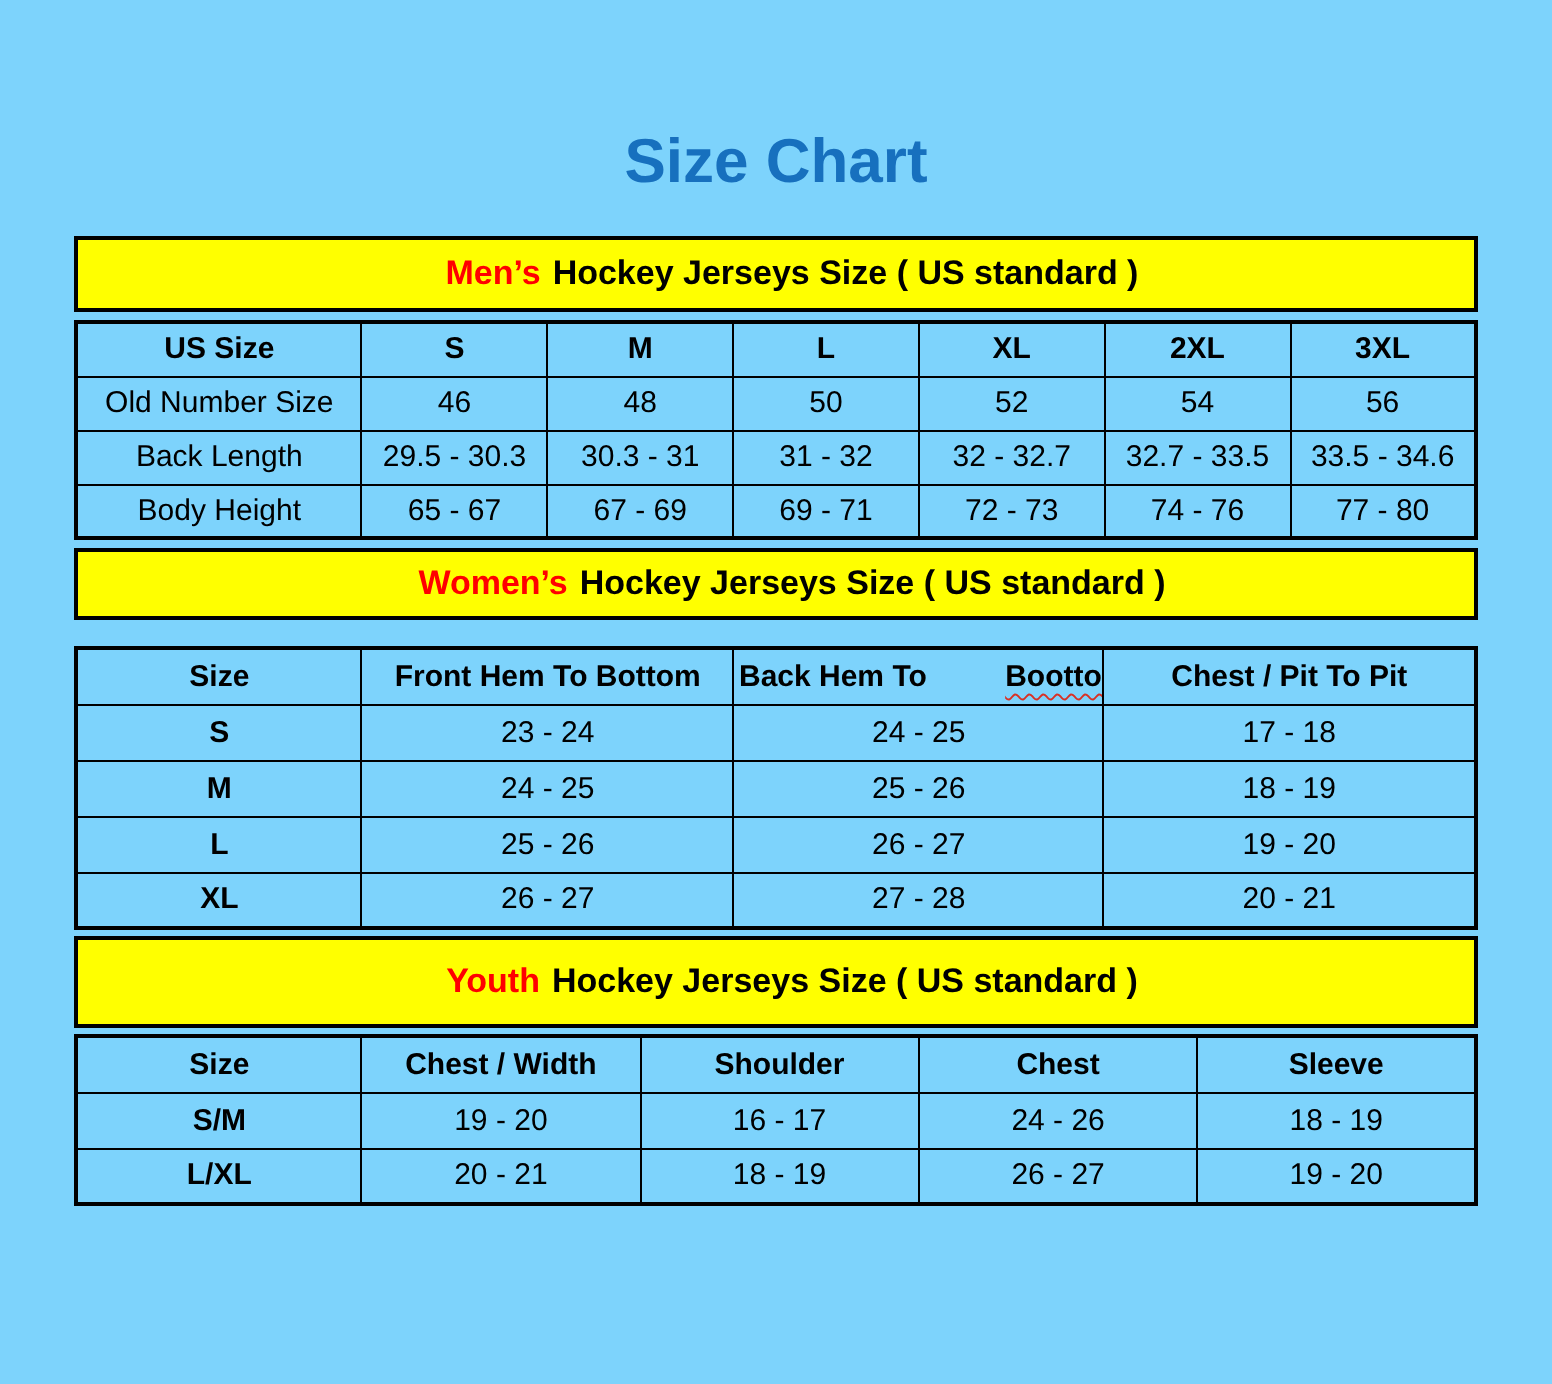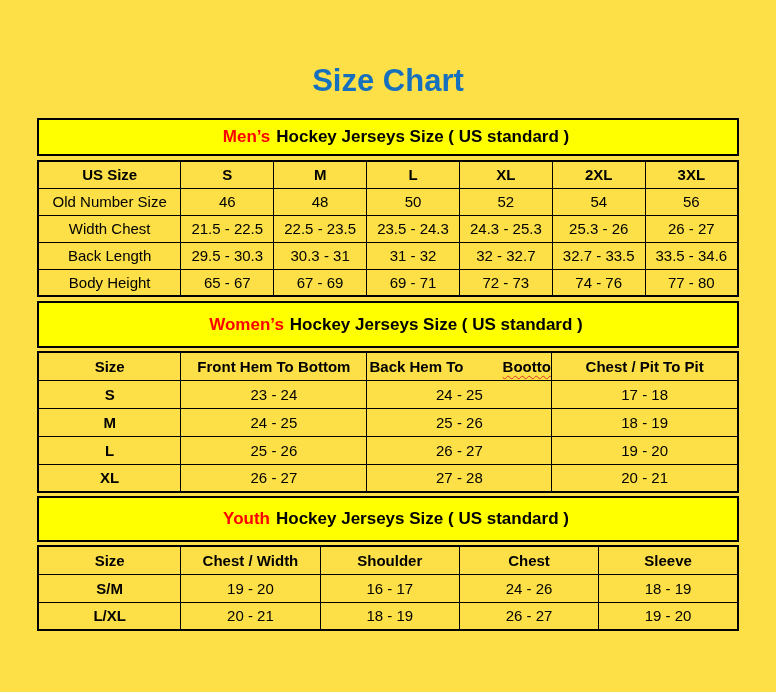--- a/index.html
+++ b/index.html
@@ -1,20 +1,20 @@
 <!DOCTYPE html>
 <html><head>
 <meta charset="utf-8">
 <style>
   html, body { margin: 0; padding: 0; background: #ffffff; }
   .page {
     position: relative;
     width: 776px;
     height: 692px;
-    background: #fde047;
+    background: #7dd3fc;
     font-family: "Liberation Sans", sans-serif;
     color: #000000;
     overflow: hidden;
   }
   .title {
     margin: 0;
     padding-top: 62px;
     text-align: center;
     font-size: 31px;
     font-weight: bold;
@@ -32,21 +32,21 @@
     height: 38px;
     background: #ffff00;
     border: 2px solid #000000;
     display: flex;
     align-items: center;
     justify-content: center;
     font-size: 17px;
     font-weight: bold;
     margin-bottom: 4px;
   }
-  .banner.mid { height: 47px; margin-top: 4px; margin-bottom: 3px; }
+  .banner.mid { height: 36px; margin-top: 4px; margin-bottom: 13px; }
   .banner.small { height: 46px; margin-top: 3px; margin-bottom: 3px; }
   .banner .hl { color: #ff0000; margin-right: 6px; padding-left: 16px; }
   table {
     width: 100%;
     border-collapse: collapse;
     table-layout: fixed;
     border: 2px solid #000000;
   }
   td, th {
     border: 1.5px solid #000000;
@@ -108,29 +108,20 @@
       <tr>
         <td>Old Number Size</td>
         <td>46</td>
         <td>48</td>
         <td>50</td>
         <td>52</td>
         <td>54</td>
         <td>56</td>
       </tr>
       <tr>
-        <td>Width Chest</td>
-        <td>21.5 - 22.5</td>
-        <td>22.5 - 23.5</td>
-        <td>23.5 - 24.3</td>
-        <td>24.3 - 25.3</td>
-        <td>25.3 - 26</td>
-        <td>26 - 27</td>
-      </tr>
-      <tr>
         <td>Back Length</td>
         <td>29.5 - 30.3</td>
         <td>30.3 - 31</td>
         <td>31 - 32</td>
         <td>32 - 32.7</td>
         <td>32.7 - 33.5</td>
         <td>33.5 - 34.6</td>
       </tr>
       <tr>
         <td>Body Height</td>

